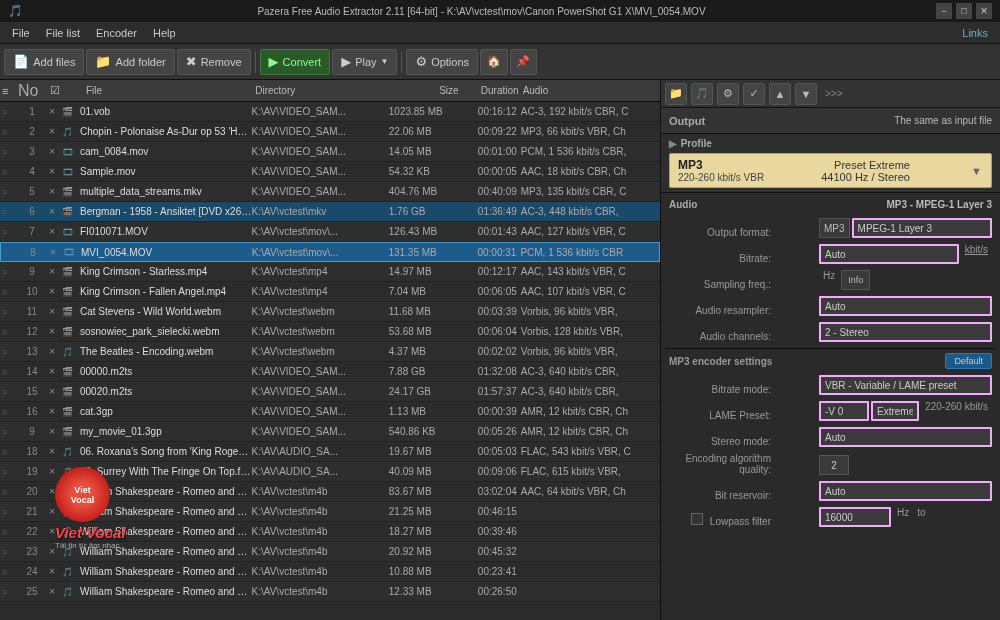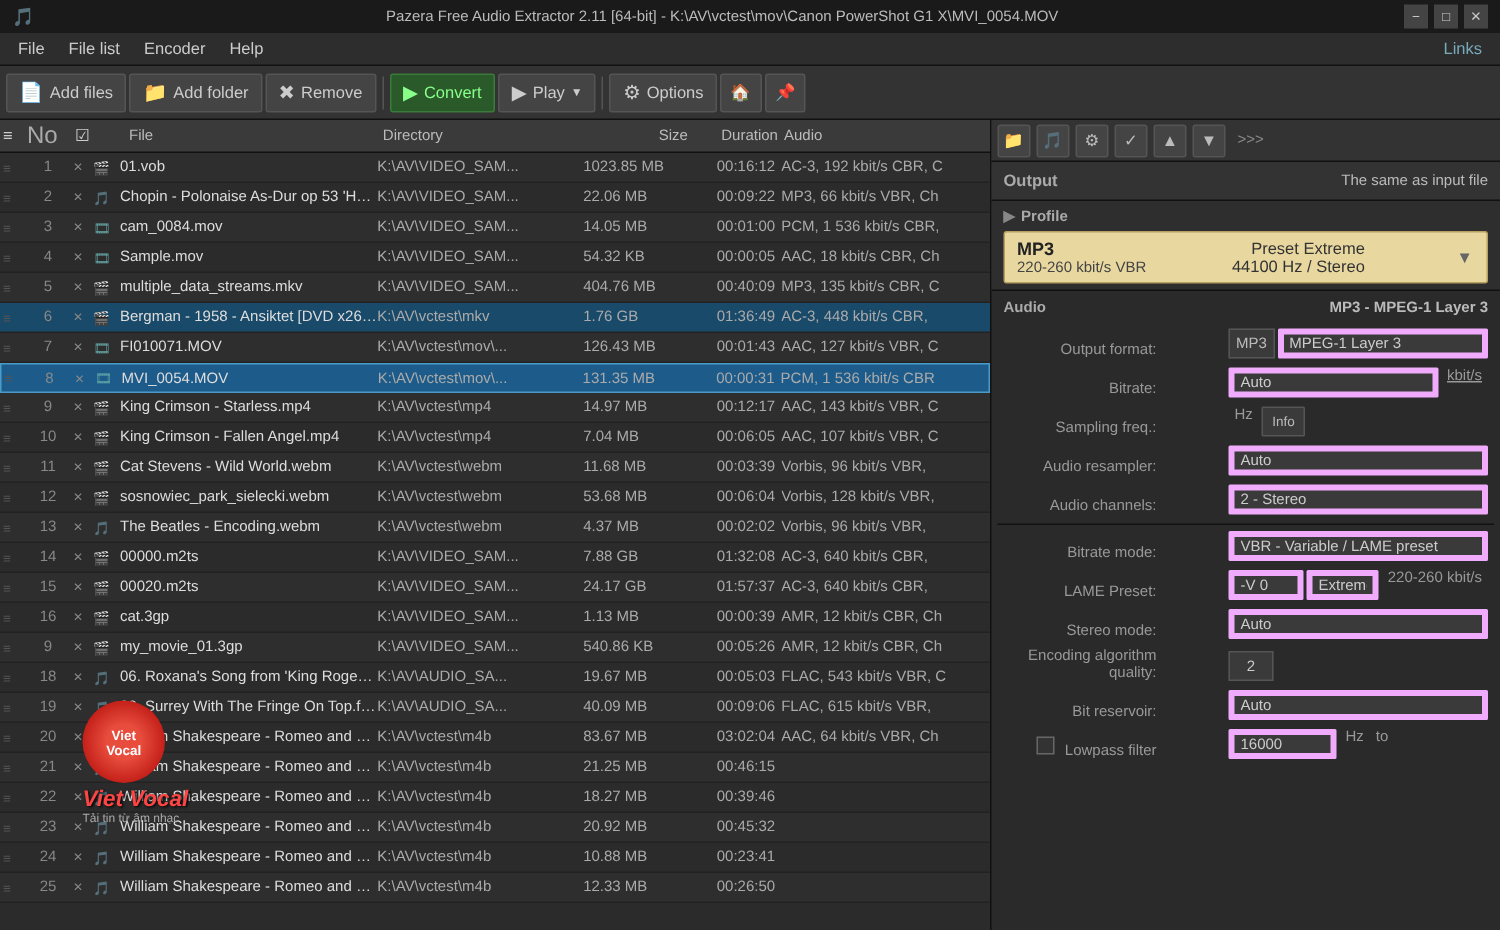--- a/index.html
+++ b/index.html
@@ -89,21 +89,21 @@
     #audio-section::-webkit-scrollbar-track { background: #222; }
     #audio-section::-webkit-scrollbar-thumb { background: #555; }
     
     .audio-header { display: flex; justify-content: space-between; align-items: center; color: #aaa; font-size: 10px; font-weight: bold; margin-bottom: 6px; padding: 2px 4px; }
     .audio-format-tag { color: #bbb; font-size: 10px; }
     
     .form-row { display: flex; align-items: flex-end; margin-bottom: 6px; padding: 0 4px; gap: 40px; }
     .form-label { color: #999; font-size: 10px; width: 110px; flex-shrink: 0; text-align: right; padding-right: 8px; }
     .form-control { flex: 1; }
     
-    .select-box { background: #3a3a3a; border: 4px solid #f0abfc; color: #ccc; font-size: 10px; height: 20px; width: 100%; cursor: pointer; padding: 0 4px; appearance: none; border-radius: 1px; }
+    .select-box { background: #3a3a3a; border: 2px solid #f0abfc; color: #ccc; font-size: 10px; height: 20px; width: 100%; cursor: pointer; padding: 0 4px; appearance: none; border-radius: 1px; }
     .select-box-row { display: flex; gap: 2px; }
     .select-box-row .select-box { flex: 1; }
     .info-btn { background: #3a3a3a; border: 1px solid #555; color: #bbb; font-size: 9px; height: 20px; padding: 0 6px; cursor: pointer; white-space: nowrap; border-radius: 1px; }
     
     .section-divider { height: 1px; background: #111; margin: 4px 0; }
     
     .mp3-header { display: flex; justify-content: space-between; align-items: center; color: #999; font-size: 10px; font-weight: bold; margin: 4px 4px 6px 4px; }
     .default-btn { background: #1a5a8a; border: 1px solid #2a7ab0; color: #ccc; font-size: 9px; padding: 2px 8px; cursor: pointer; border-radius: 2px; }
     .cb { width: 12px; height: 12px; border: 1px solid #666; background: #333; display: inline-block; cursor: pointer; }
 
@@ -546,20 +546,24 @@
         <div class="form-label">Audio channels:</div>
         <div class="form-control">
           <select class="select-box">
             <option>2 - Stereo</option>
           </select>
         </div>
       </div>
 
       <div class="section-divider"></div>
 
+      <div class="mp3-header">
+        <span>MP3 encoder settings</span>
+        <button class="default-btn">Default</button>
+      </div>
 
       <div class="form-row">
         <div class="form-label">Bitrate mode:</div>
         <div class="form-control">
           <select class="select-box">
             <option>VBR - Variable / LAME preset</option>
           </select>
         </div>
       </div>
 

